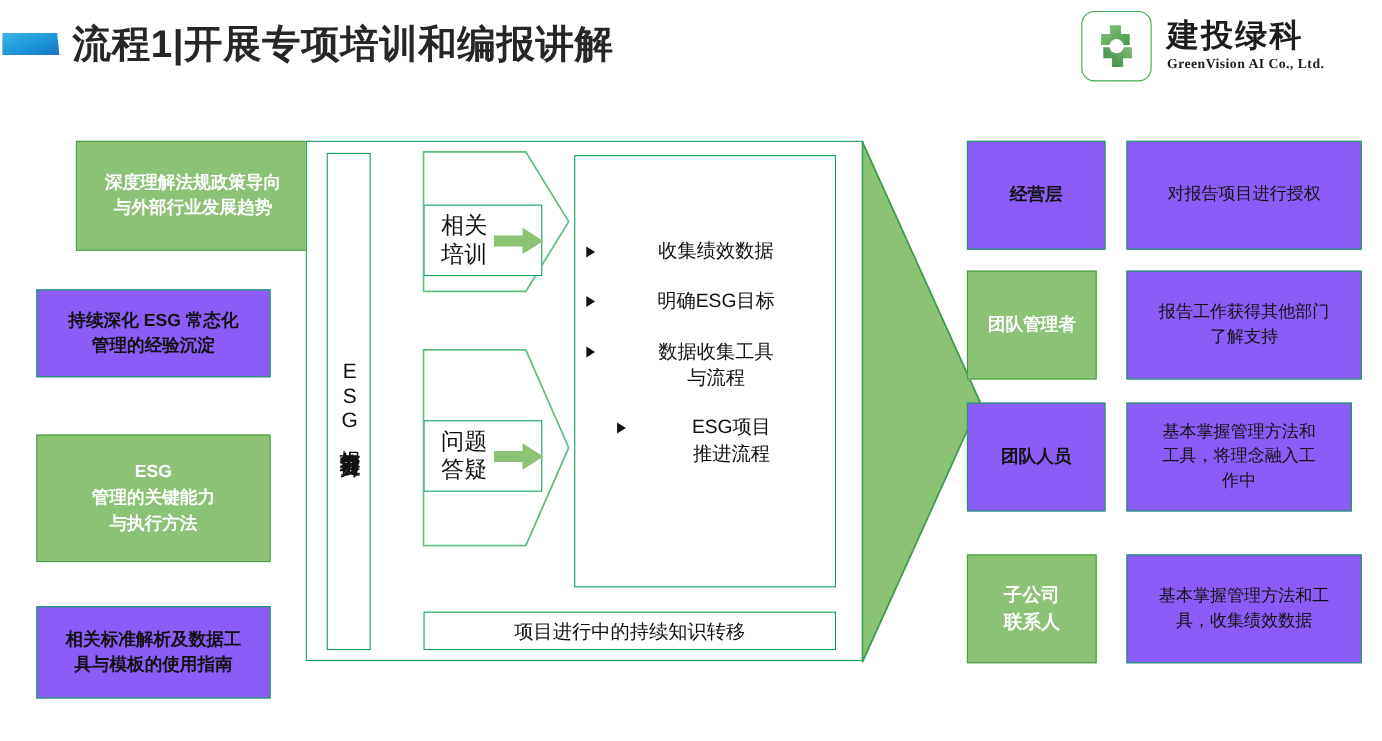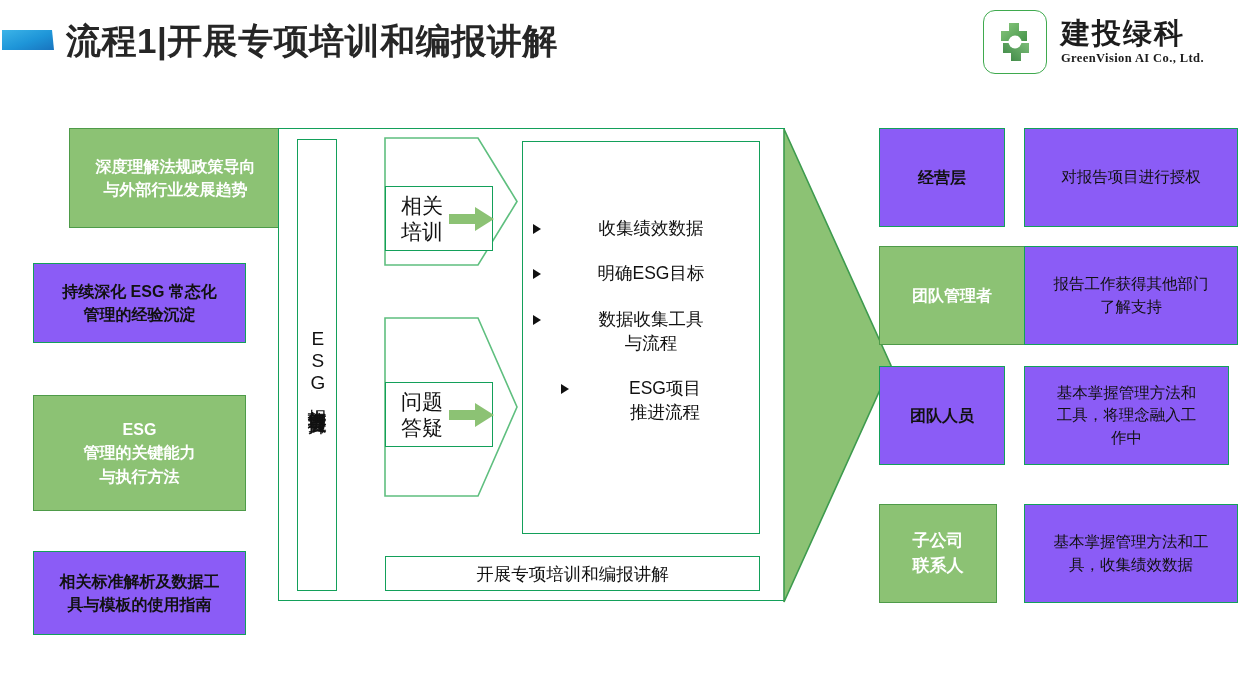--- a/index.html
+++ b/index.html
@@ -93,21 +93,21 @@
   #knowledge-box{
     left:385px;top:556px;width:375px;height:35px;border:1.5px solid #13A05A;background:#fff;
     display:flex;align-items:center;justify-content:center;font-size:17.5px;color:#111;
   }
 
   
   #big-arrow{left:783px;top:128px;width:110px;height:475px;}
 
   
   #right-role-0{left:879px;top:128px;width:126px;height:99px;font-size:16px;}
-  #right-role-1{left:879px;top:246px;width:146px;height:99px;font-size:16px;}
+  #right-role-1{left:879px;top:246px;width:118px;height:99px;font-size:16px;}
   #right-role-2{left:879px;top:366px;width:126px;height:99px;font-size:16px;}
   #right-role-3{left:879px;top:504px;width:118px;height:99px;font-size:17px;}
 
   #right-desc-0{left:1024px;top:128px;width:214px;height:99px;}
   #right-desc-1{left:1024px;top:246px;width:214px;height:99px;}
   #right-desc-2{left:1024px;top:366px;width:205px;height:99px;}
   #right-desc-3{left:1024px;top:504px;width:214px;height:99px;}
   .desc-text{padding:0 8px;}
 </style>
 </head>
@@ -211,21 +211,21 @@
     <span class="tri"></span>
     <span class="btext">数据收集工具<br>与流程</span>
   </div>
   <div class="bullet-row indent">
     <span class="tri"></span>
     <span class="btext">ESG项目<br>推进流程</span>
   </div>
 </div>
 
 <div class="abs" id="knowledge-box">
-  <span>开展专项培训和编报讲解</span>
+  <span>项目进行中的持续知识转移</span>
 </div>
 
 <svg class="abs" id="big-arrow" viewBox="0 0 110 475" preserveAspectRatio="none">
   <polygon points="1,1 1,474 108,237.5" fill="#8CC274" stroke="#3E9B4E" stroke-width="1.6"></polygon>
 </svg>
 
 <div>
   <div class="abs card bold" id="right-role-0">
     <span>经营层</span>
   </div>

